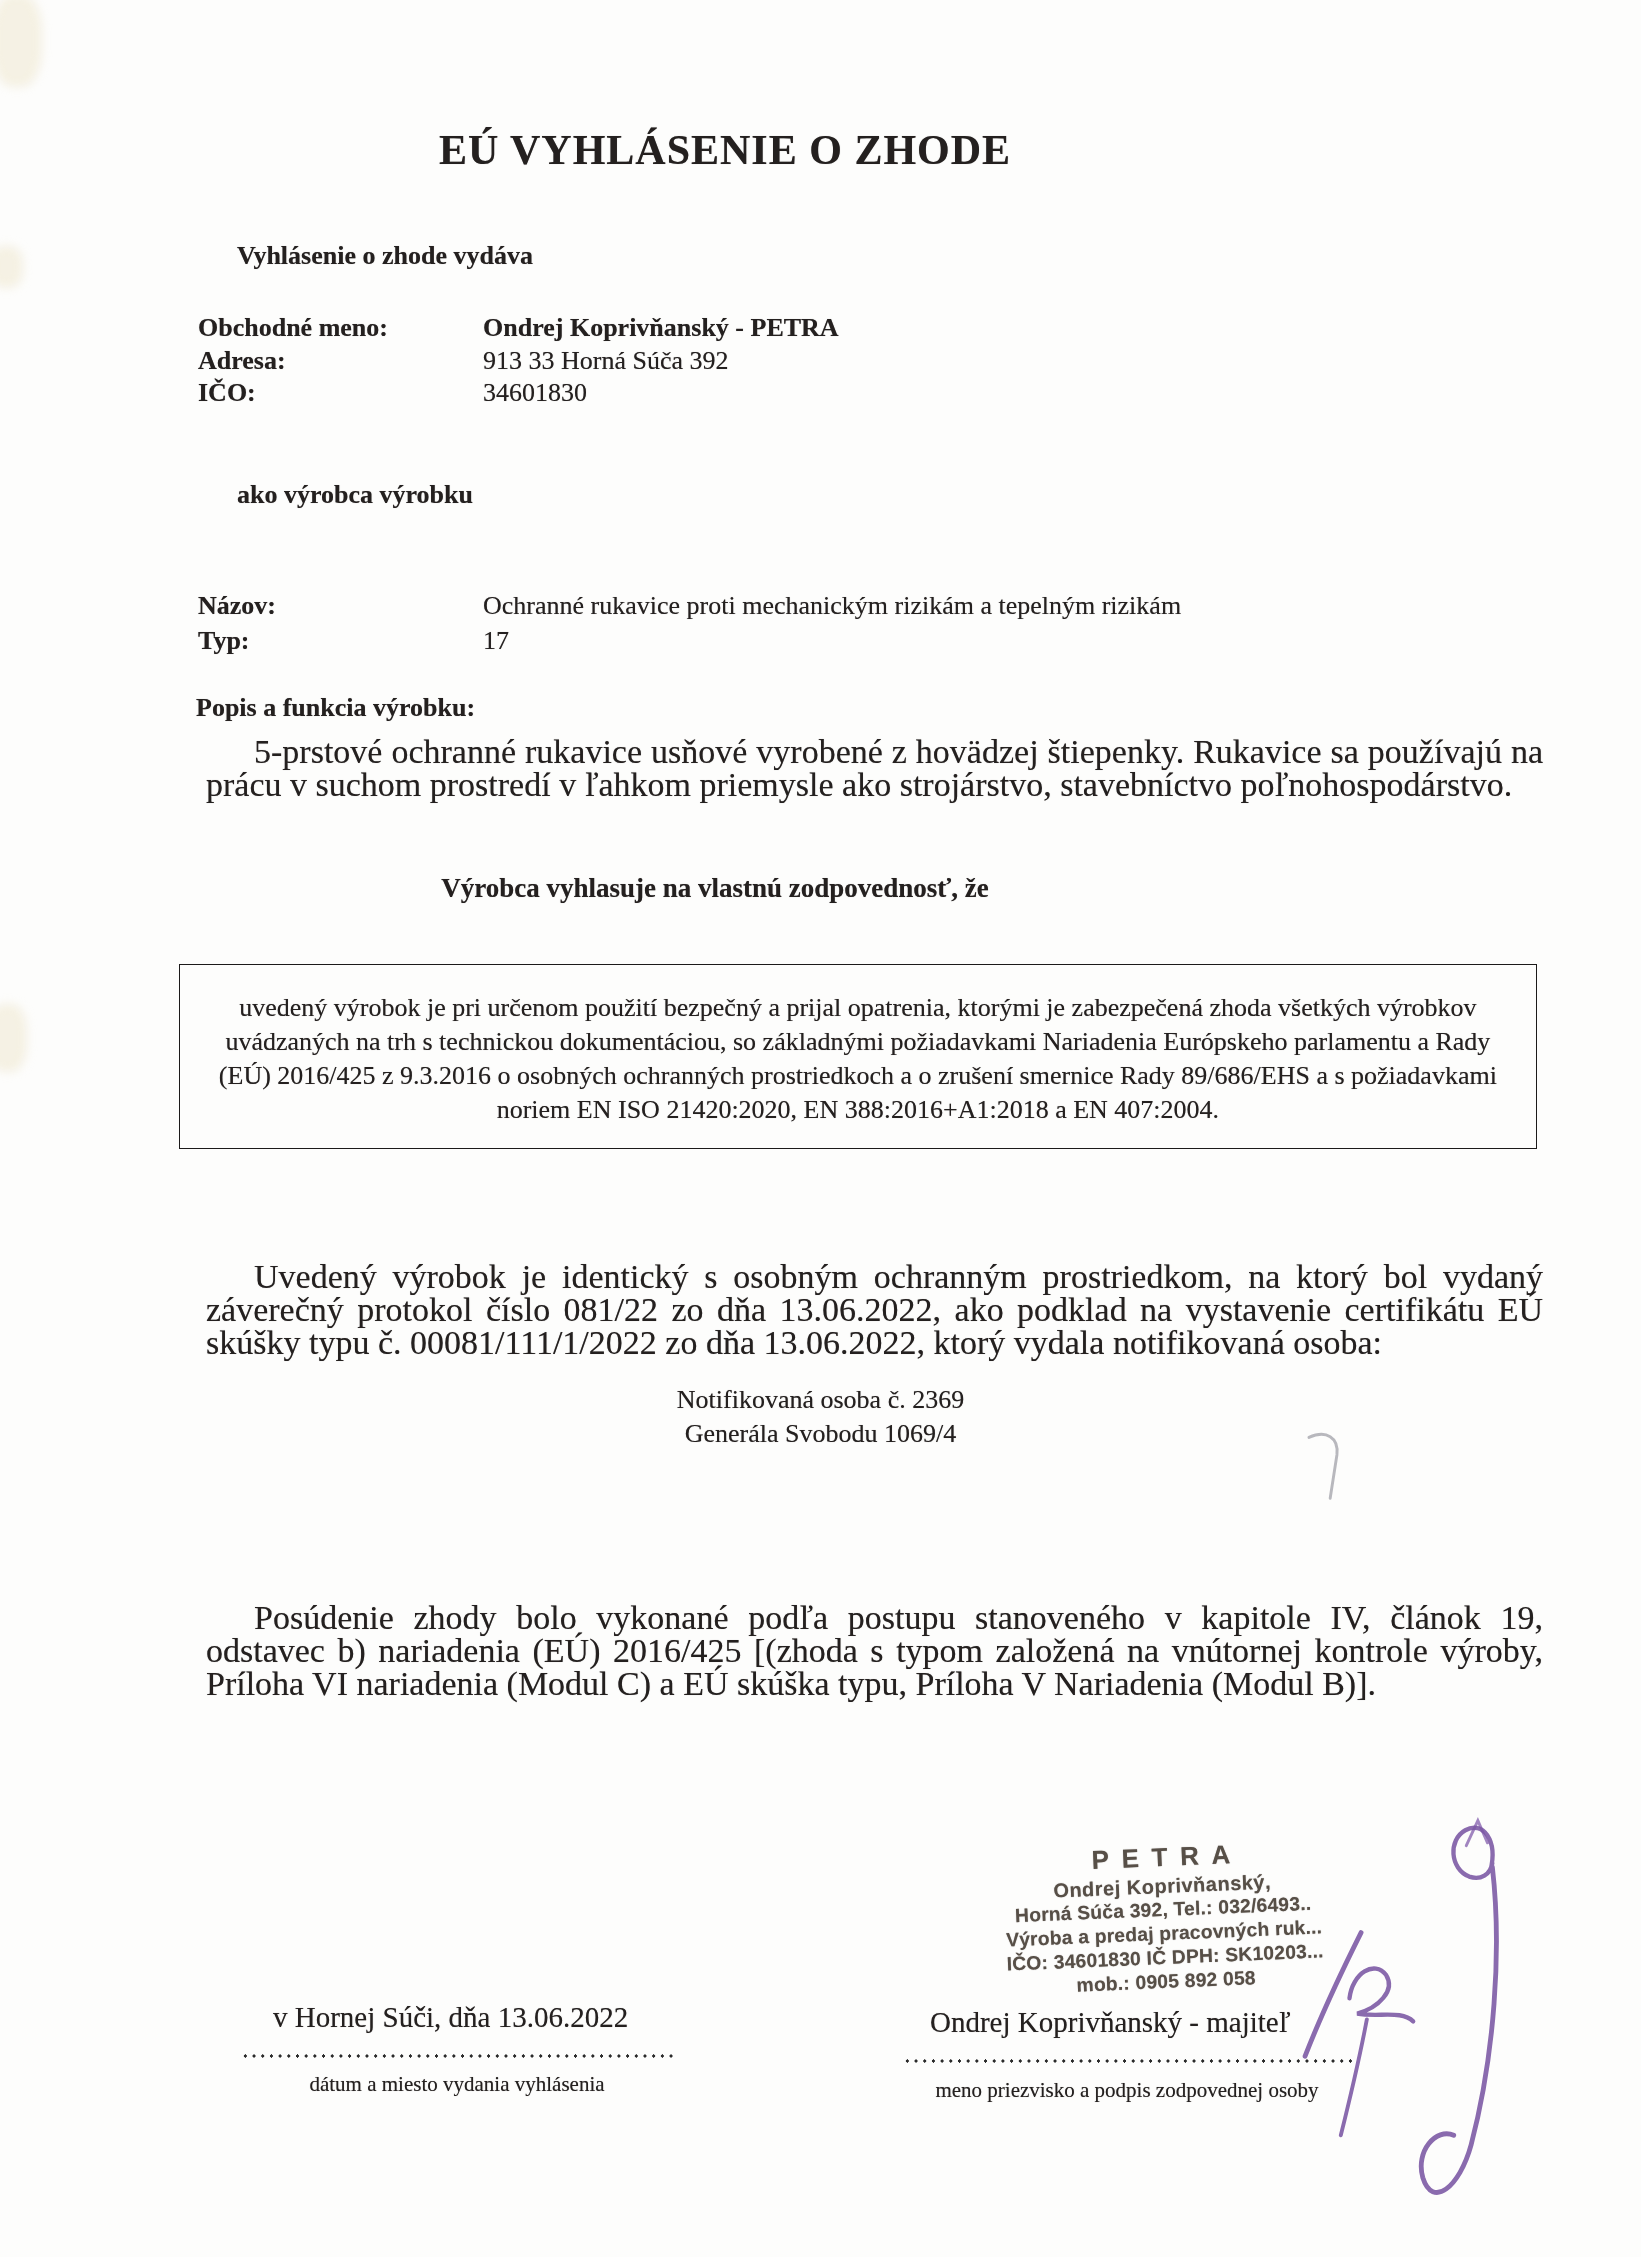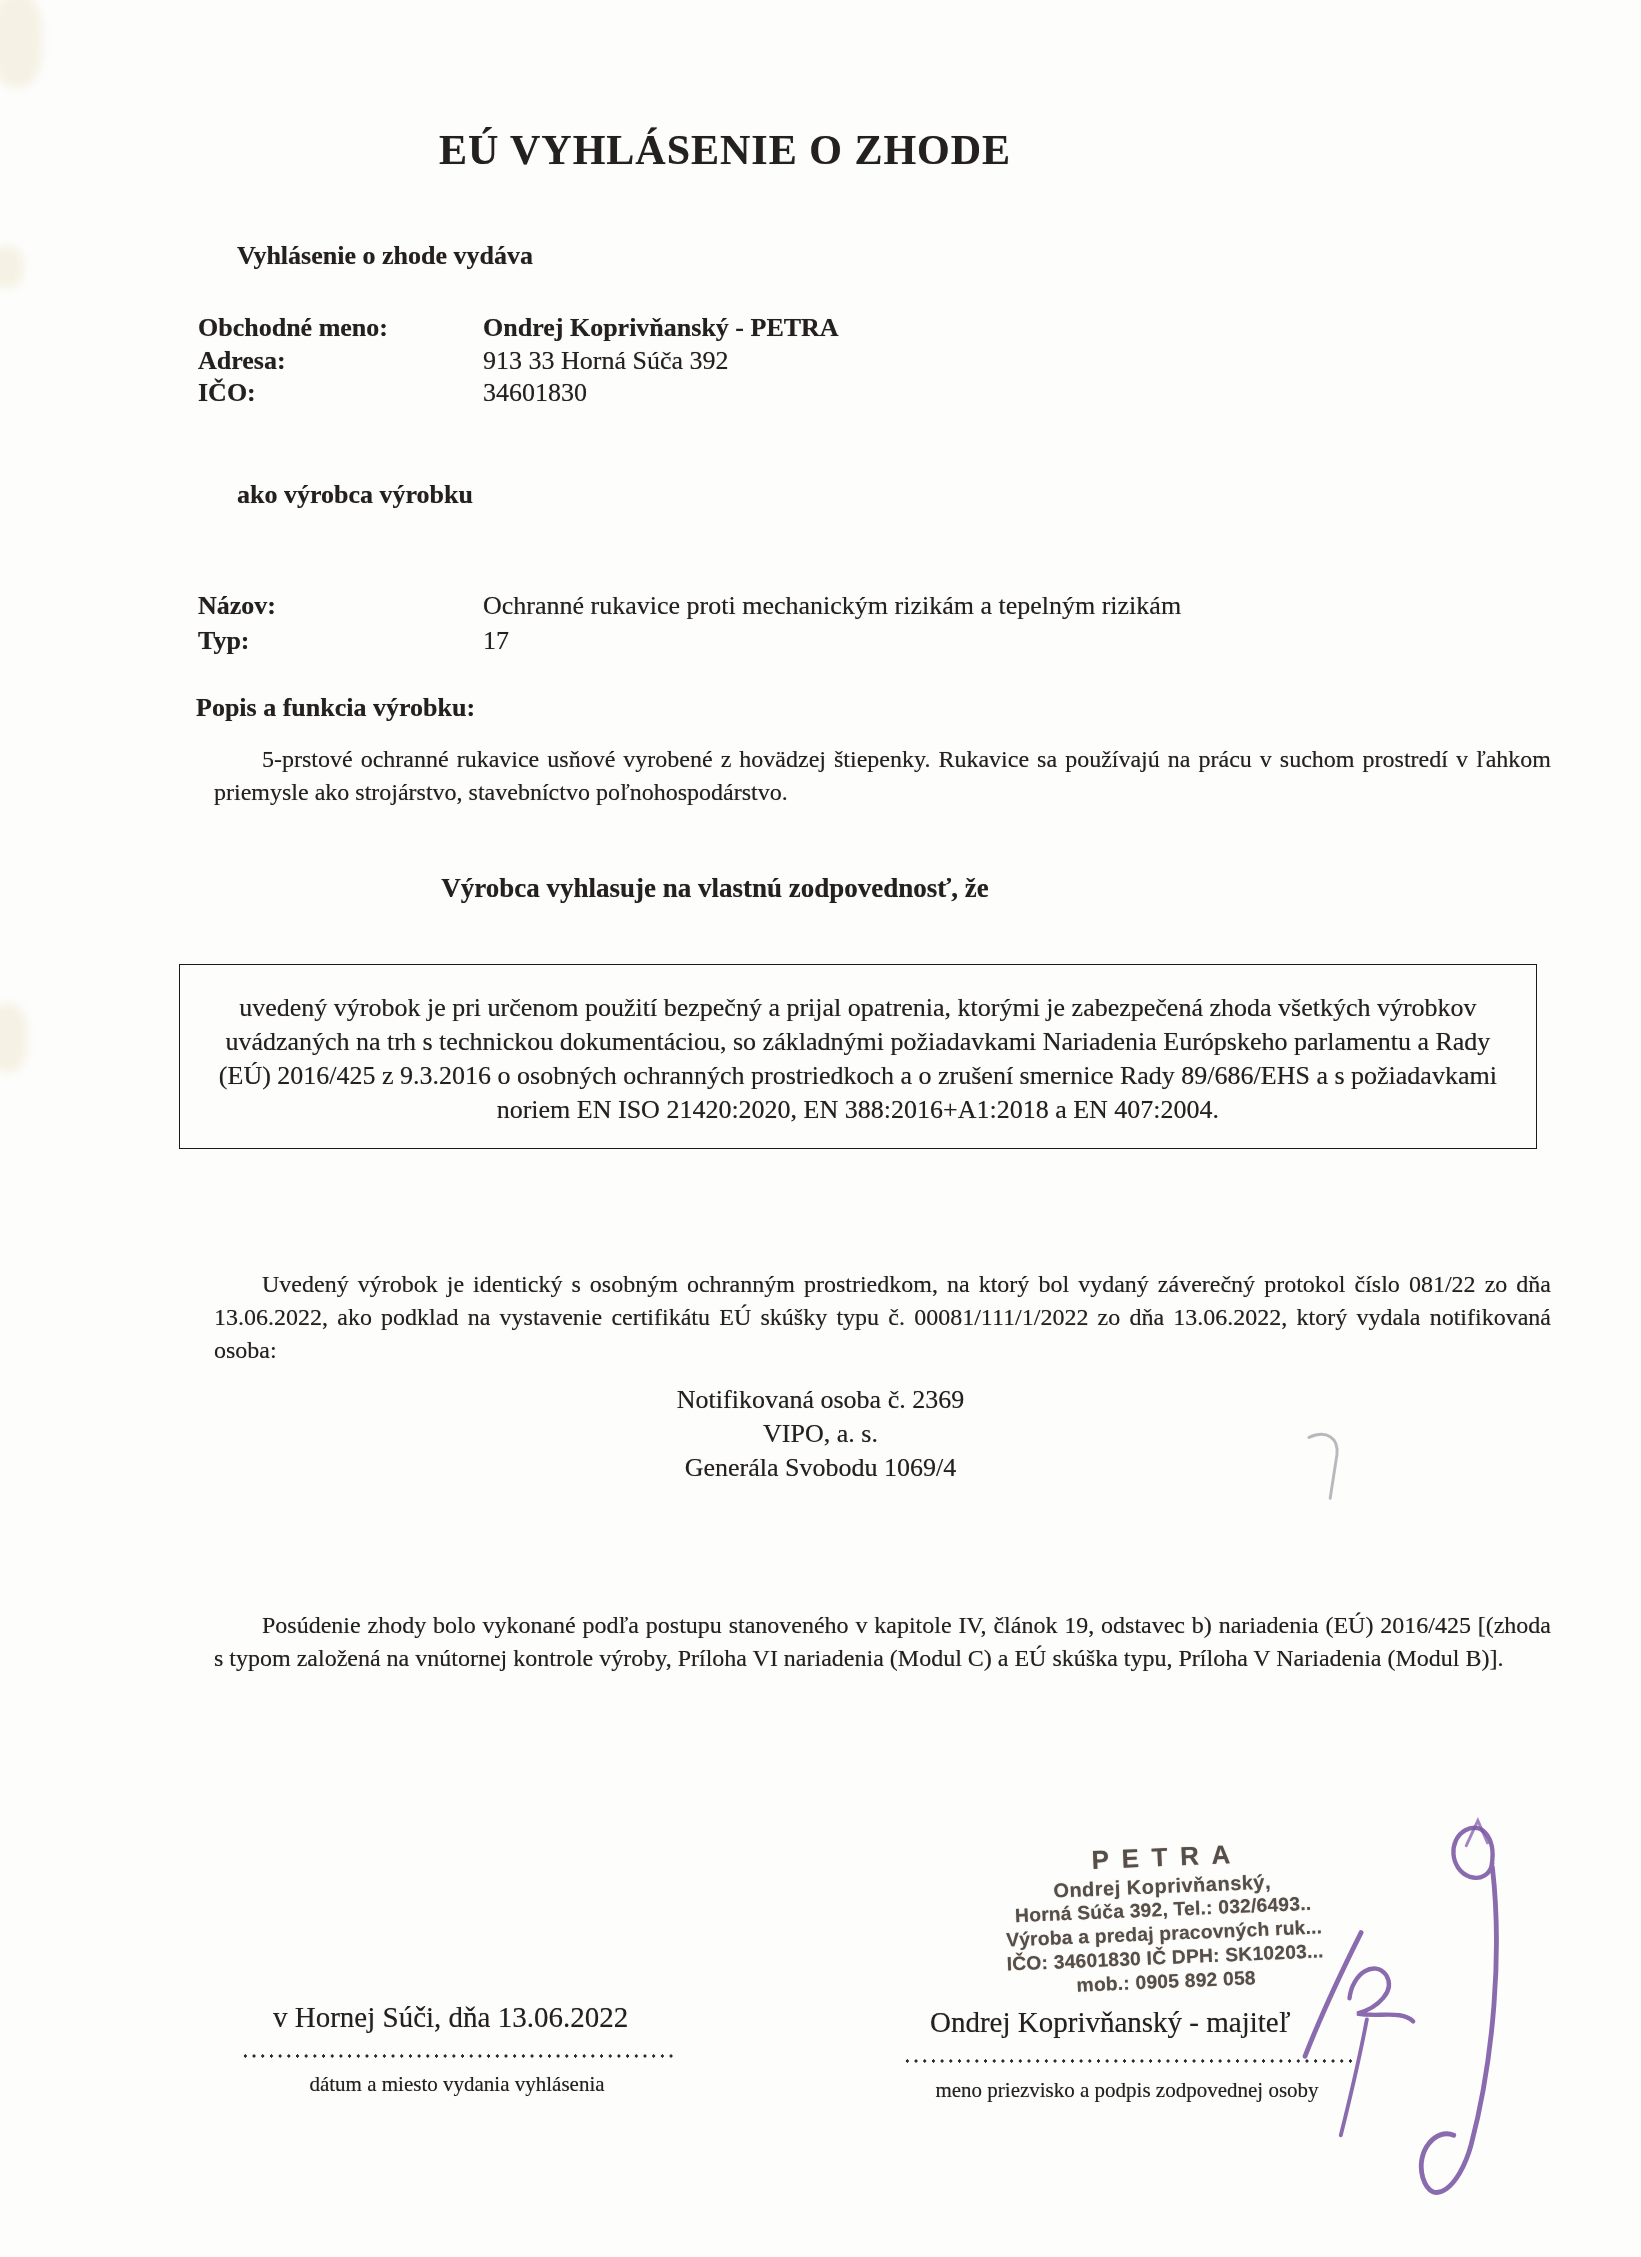--- a/index.html
+++ b/index.html
@@ -16,21 +16,21 @@
     position:absolute;top:126px;left:0;width:1450px;
     text-align:center;font-size:42px;font-weight:bold;
     letter-spacing:1px;margin:0;
   }
   .subhead{position:absolute;left:237px;font-size:26px;font-weight:bold;white-space:nowrap;}
   .lbl{position:absolute;left:198px;font-size:26px;font-weight:bold;white-space:nowrap;}
   .val{position:absolute;left:483px;font-size:26px;white-space:nowrap;}
   .val.bold{font-weight:bold;}
   .para{
     position:absolute;left:198px;width:1337px;
-    font-size:24px;line-height:33px;text-align:justify;text-indent:48px;margin:16px;
+    font-size:34px;line-height:33px;text-align:justify;text-indent:48px;margin:8px;
   }
   .center-head{
     position:absolute;left:0;width:1422px;text-align:center;
     font-size:27px;font-weight:bold;margin:4px;
   }
   .decl-box{
     position:absolute;left:179px;top:964px;width:1321px;
     border:1.9px solid #1c1a1a;
     padding:26px 17.4px 21px 17.4px;
     font-size:26px;line-height:34px;text-align:center;
@@ -104,21 +104,20 @@
   <p class="center-head" style="top:869px;">Výrobca vyhlasuje na vlastnú zodpovednosť, že</p>
 
   <div class="decl-box">
     <span>uvedený výrobok je pri určenom použití bezpečný a prijal opatrenia, ktorými je zabezpečená zhoda všetkých výrobkov uvádzaných na trh s technickou dokumentáciou, so základnými požiadavkami Nariadenia Európskeho parlamentu a Rady (EÚ) 2016/425 z 9.3.2016 o osobných ochranných prostriedkoch a o zrušení smernice Rady 89/686/EHS a s požiadavkami noriem EN ISO 21420:2020, EN 388:2016+A1:2018 a EN 407:2004.</span>
   </div>
 
   <p class="para" style="top:1252px;">Uvedený výrobok je identický s osobným ochranným prostriedkom, na ktorý bol vydaný záverečný protokol číslo 081/22 zo dňa 13.06.2022, ako podklad na vystavenie certifikátu EÚ skúšky typu č. 00081/111/1/2022 zo dňa 13.06.2022, ktorý vydala notifikovaná osoba:</p>
 
   <div class="nb-block">
     <div>Notifikovaná osoba č. 2369</div>
-    <div>VIPO, a. s.</div>
     <div>Generála Svobodu 1069/4</div>
   </div>
 
   <p class="para" style="top:1593px;">Posúdenie zhody bolo vykonané podľa postupu stanoveného v kapitole IV, článok 19, odstavec b) nariadenia (EÚ) 2016/425 [(zhoda s typom založená na vnútornej kontrole výroby, Príloha VI nariadenia (Modul C) a EÚ skúška typu, Príloha V Nariadenia (Modul B)].</p>
 
   <div class="stamp">
     <div class="s1">PETRA</div>
     <div class="s2">Ondrej Koprivňanský,</div>
     <div class="s3">Horná Súča 392, Tel.: 032/6493..</div>
     <div class="s3">Výroba a predaj pracovných ruk...</div>

